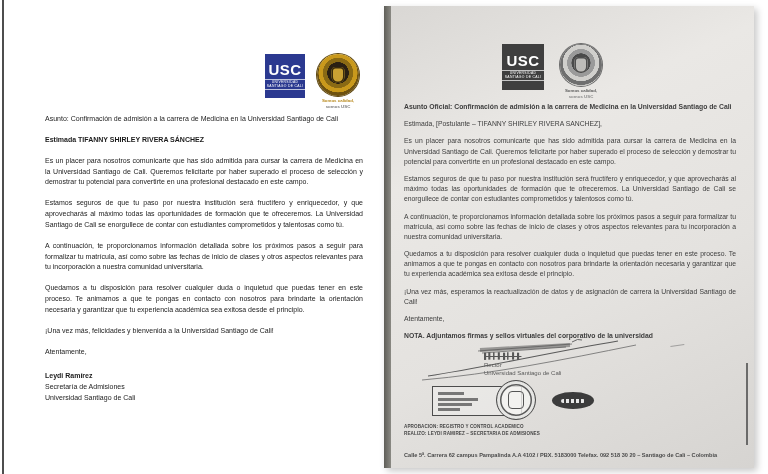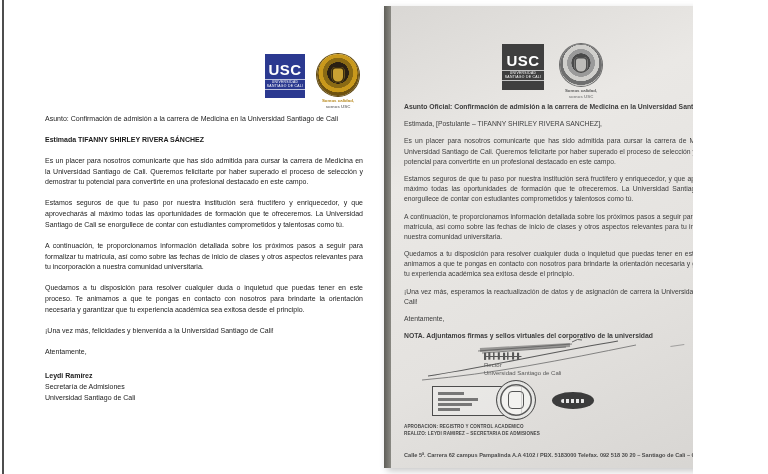--- a/index.html
+++ b/index.html
@@ -1,17 +1,17 @@
 <!DOCTYPE html>
 <html><head>
 <meta charset="utf-8">
 <style>
   html,body{margin:0;padding:0;}
   .canvas{
-    position:relative;width:693px;height:474px;background:#ffffff;overflow:hidden;
+    position:relative;width:768px;height:474px;background:#ffffff;overflow:hidden;
     font-family:"Liberation Sans",sans-serif;color:#1b1b1b;
   }
   .edge-line{position:absolute;left:2px;top:0;width:2px;height:100%;background:#4d4d4d;}
 
   
   .page-left{position:absolute;left:45px;top:50px;width:318px;height:400px;background:#ffffff;}
   .logos-left{position:absolute;right:0;top:4px;display:flex;align-items:flex-start;gap:8px;}
   .usc-box{width:40px;height:44px;background:#2b3990;color:#fff;display:flex;flex-direction:column;align-items:center;justify-content:center;line-height:1;}
   .usc-box .usc-big{font-size:15px;font-weight:bold;letter-spacing:.5px;}
   .usc-box .usc-sub{font-size:3.4px;letter-spacing:.3px;margin-top:2px;text-align:center;border-top:.5px solid rgba(255,255,255,.7);border-bottom:.5px solid rgba(255,255,255,.7);padding:1px 0;}

